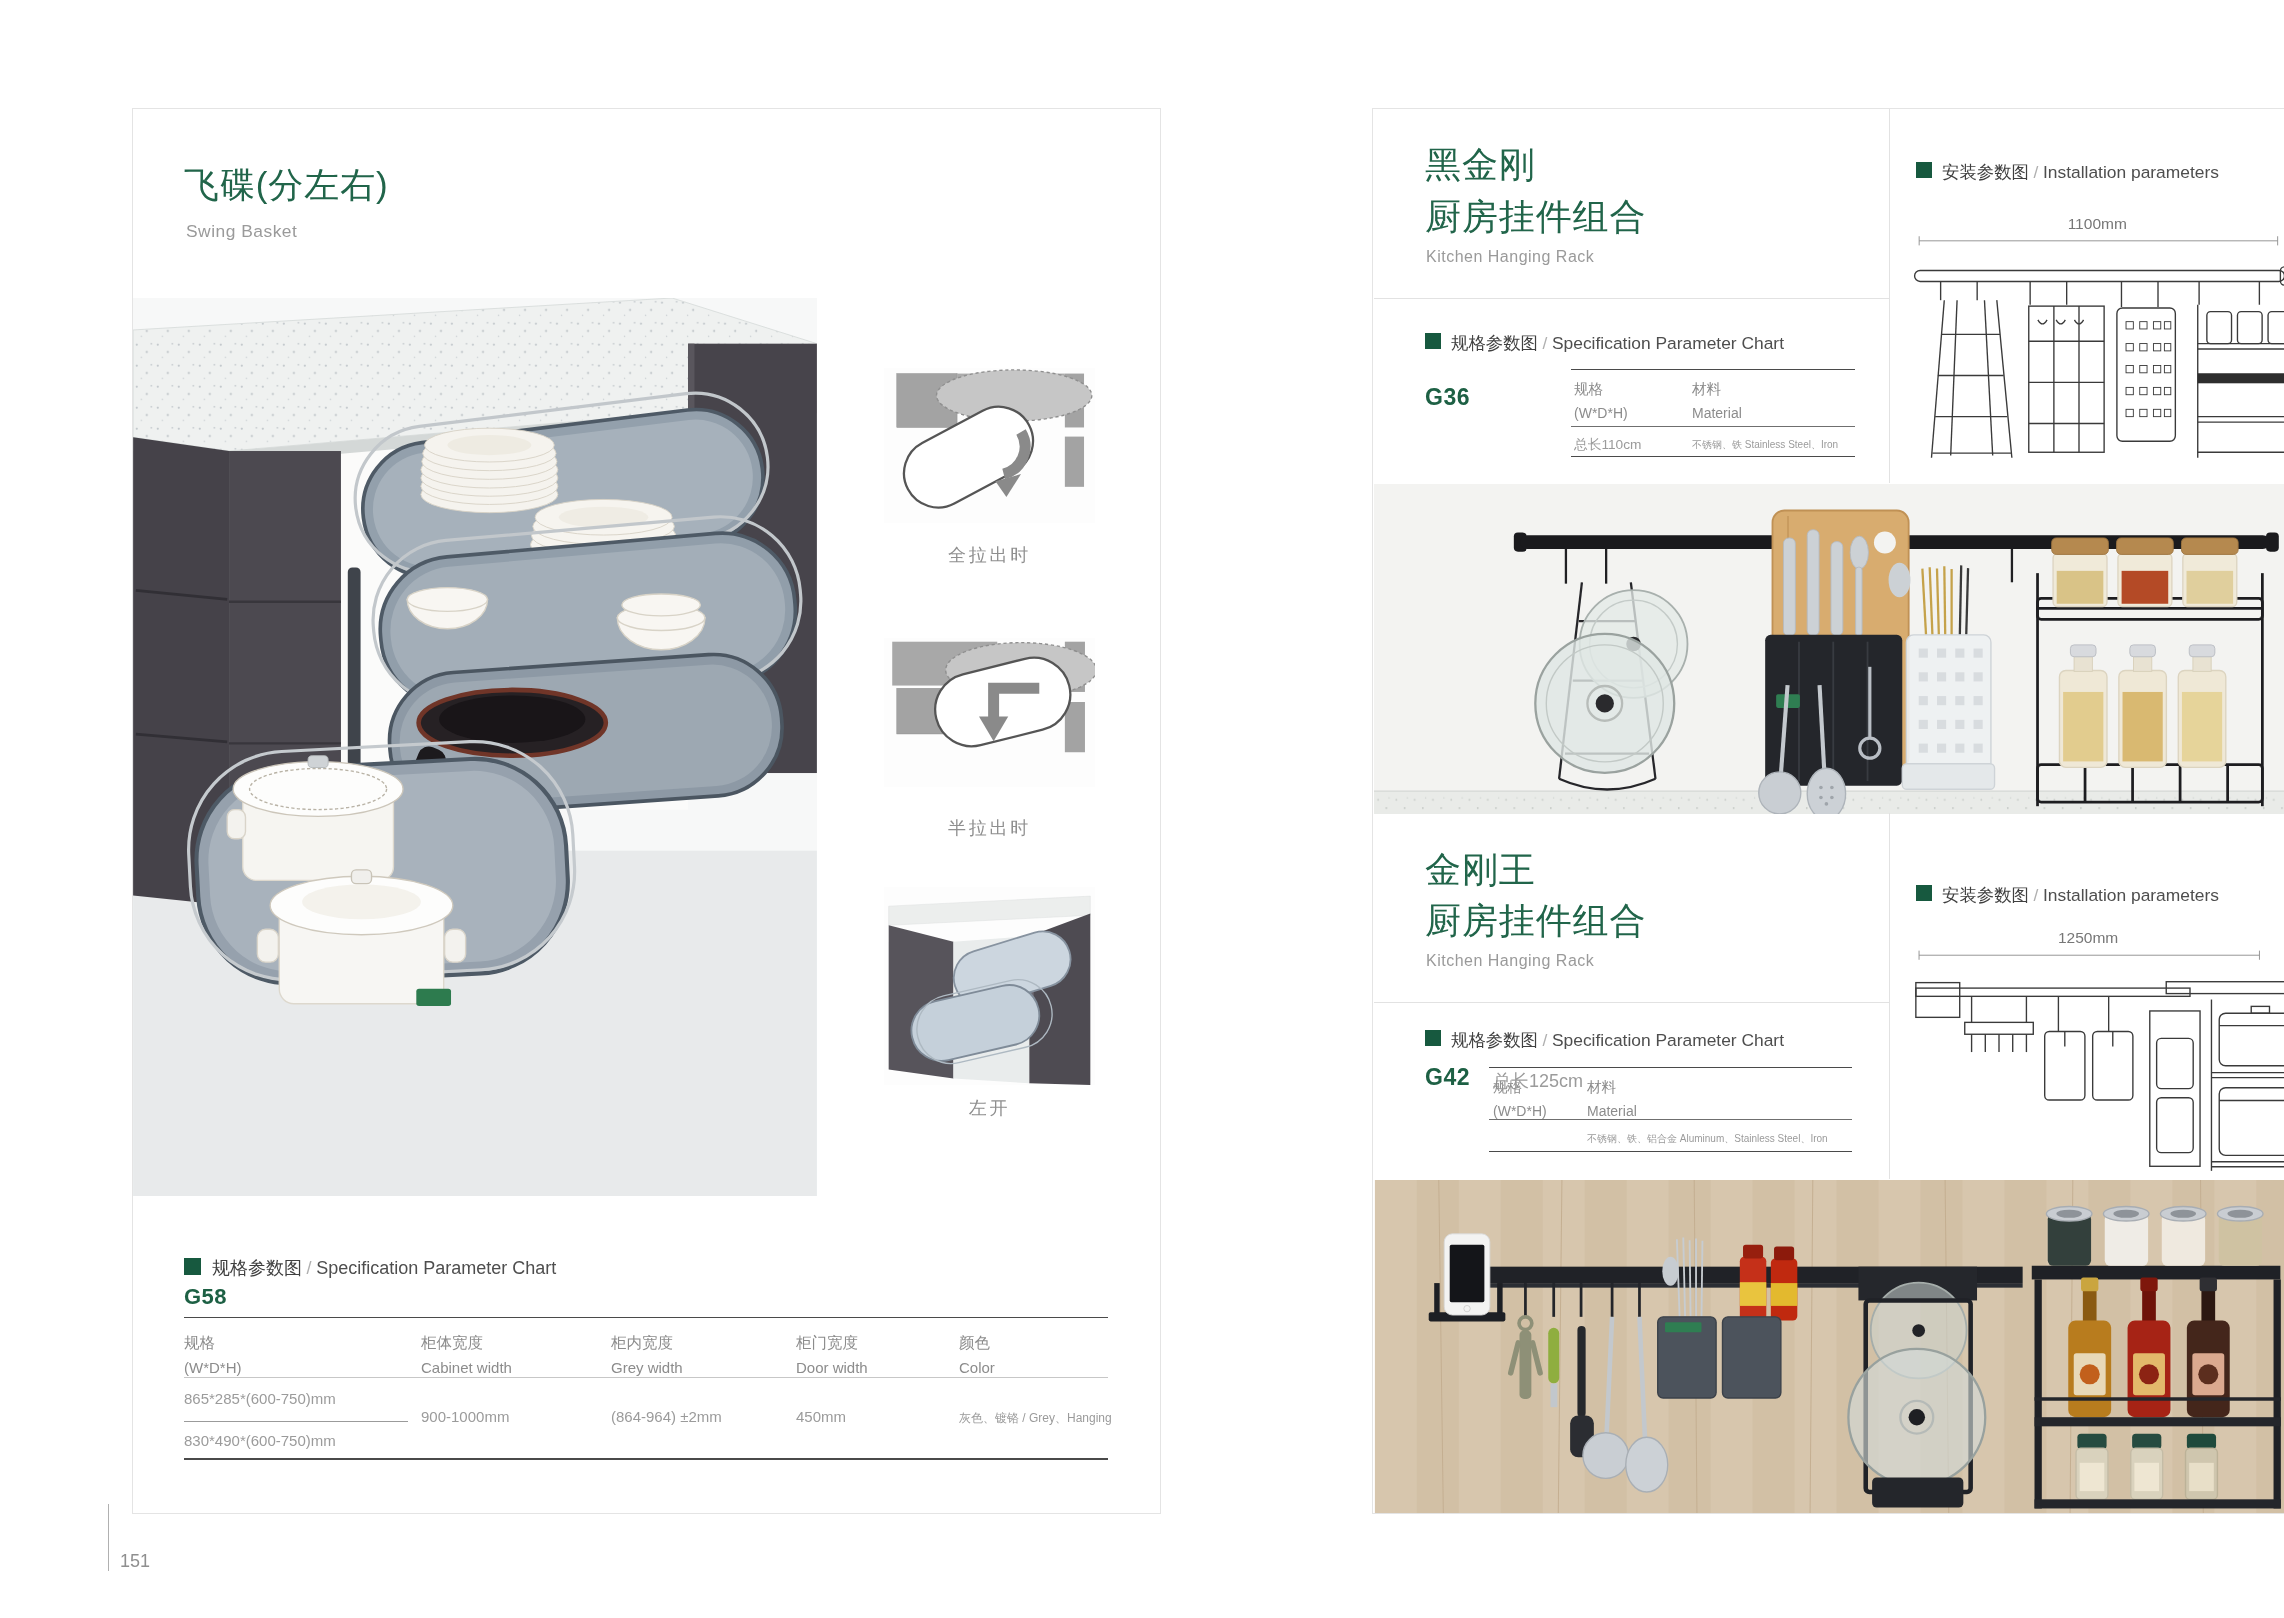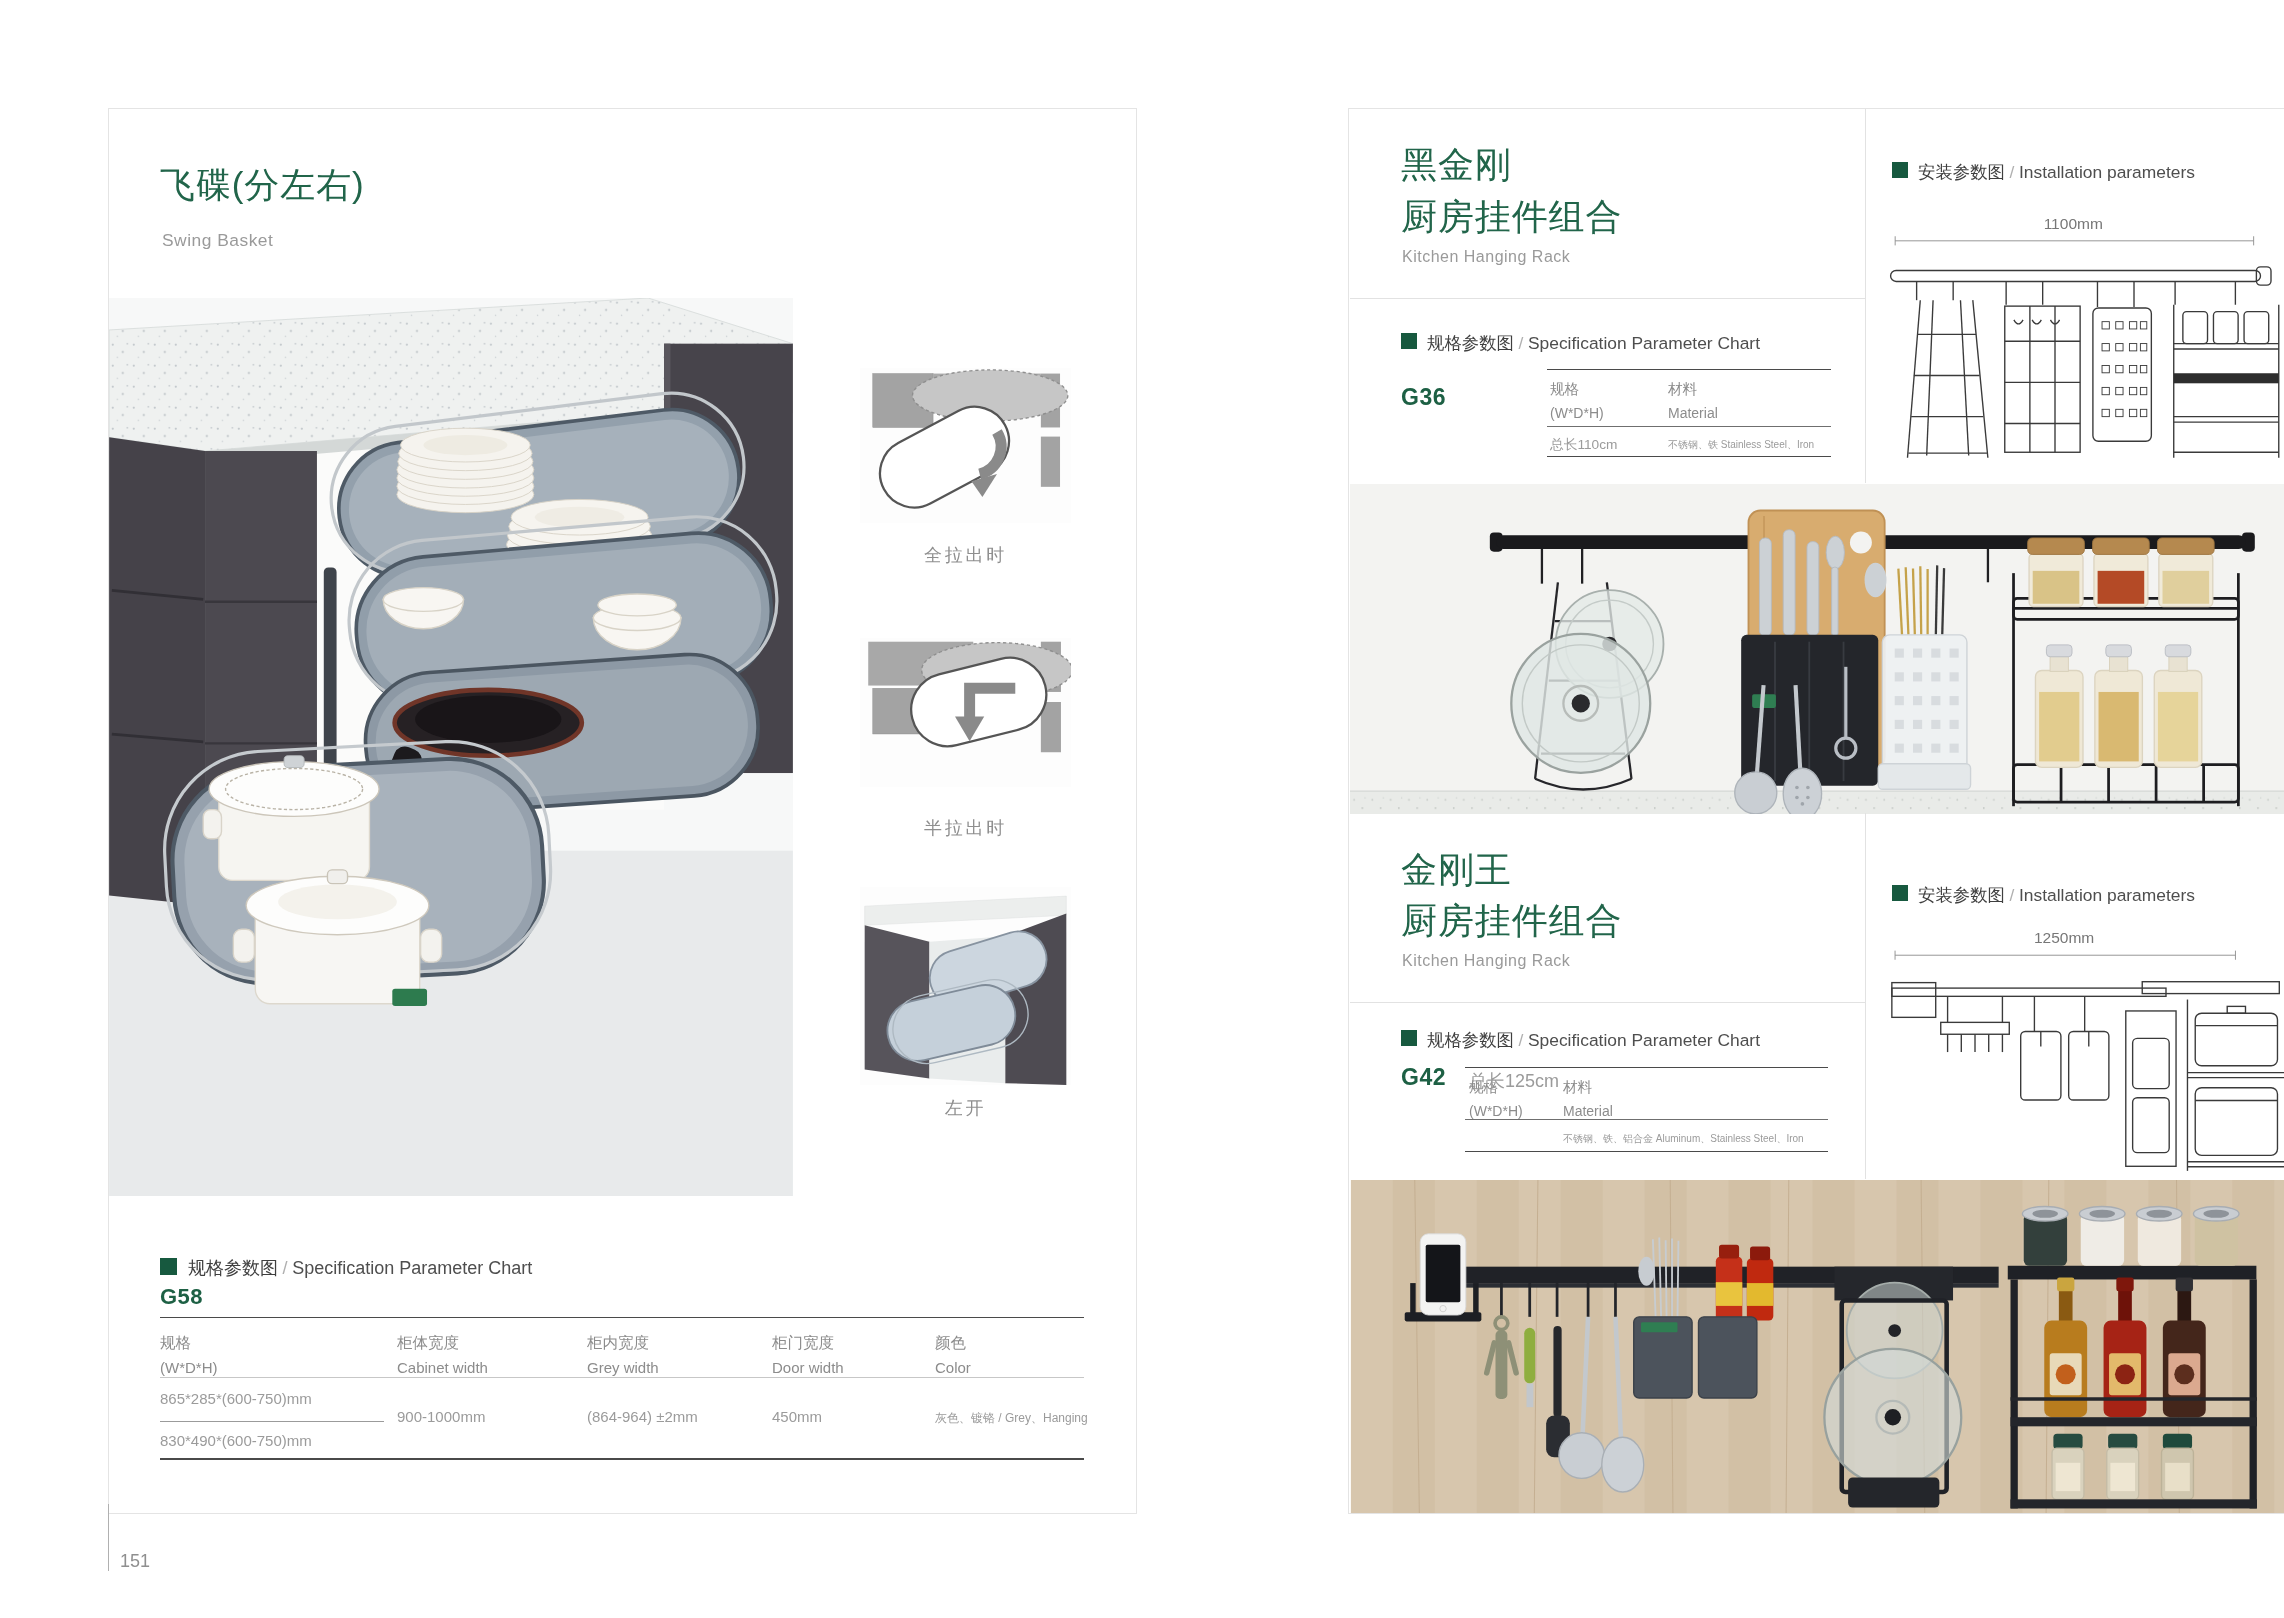--- a/index.html
+++ b/index.html
@@ -1,19 +1,19 @@
 <!DOCTYPE html>
 <html style="font-size:7.3px"><head>
 <meta charset="utf-8">
 <style>
   html,body{margin:0;padding:0;background:#ffffff;}
   #canvas{position:relative;width:2482px;height:1618px;background:#fff;
           font-family:"Liberation Sans","DejaVu Sans",sans-serif;overflow:hidden;}
   .abs{position:absolute;}
-  .pagebox{position:absolute;border:0.5px solid #e4e4e4;background:#fff;}
+  .pagebox{position:absolute;border:0.5px solid #e4e4e4;background:#fff;margin-left:24px;}
   .cnTitle{color:#21654a;font-weight:500;letter-spacing:0.9px;line-height:1.0;}
   .enSub{color:#9a9a9a;letter-spacing:0.5px;}
   .secHdr{white-space:nowrap;}
   .secHdr .cn{color:#3f3f3f;}
   .secHdr .sep{color:#b0b0b0;padding:0 4.6px;}
   .secHdr .en{color:#4e4e4e;}
   .sq{position:absolute;background:#17593f;}
   .model{color:#1d6044;font-weight:600;letter-spacing:0.5px;}
   .thc{color:#8c8c8c;white-space:nowrap;}
   .tval{color:#9b9b9b;white-space:nowrap;}
@@ -25,21 +25,21 @@
   svg text{font-family:"Liberation Sans","DejaVu Sans",sans-serif;}
 </style>
 </head>
 <body>
 
 <div id="canvas">
 
   <div class="pagebox" style="left:108px;top:108px;width:1027px;height:1404px;">
 
     <div class="abs cnTitle" style="left:51px;top:58px;font-size:35px;">飞碟(分左右)</div>
-    <div class="abs enSub" style="left:53px;top:121px;font-size:17.4px;">Swing Basket</div>
+    <div class="abs enSub" style="left:53px;top:112px;font-size:17.4px;">Swing Basket</div>
 
     <div class="abs" style="left:0px;top:189px;width:684px;height:898px;">
       <svg width="684" height="898" viewBox="0 0 1497 1966">
         <defs>
           <pattern id="speck" width="46" height="46" patternUnits="userSpaceOnUse">
             <rect width="46" height="46" fill="#eff1f0"></rect>
             <circle cx="8" cy="10" r="2.4" fill="#c2c8cc"></circle>
               <circle cx="30" cy="26" r="2" fill="#aeb5ba"></circle>
             <circle cx="18" cy="38" r="1.6" fill="#c9ced2"></circle>
               <circle cx="40" cy="8" r="1.8" fill="#bfc5c9"></circle>

